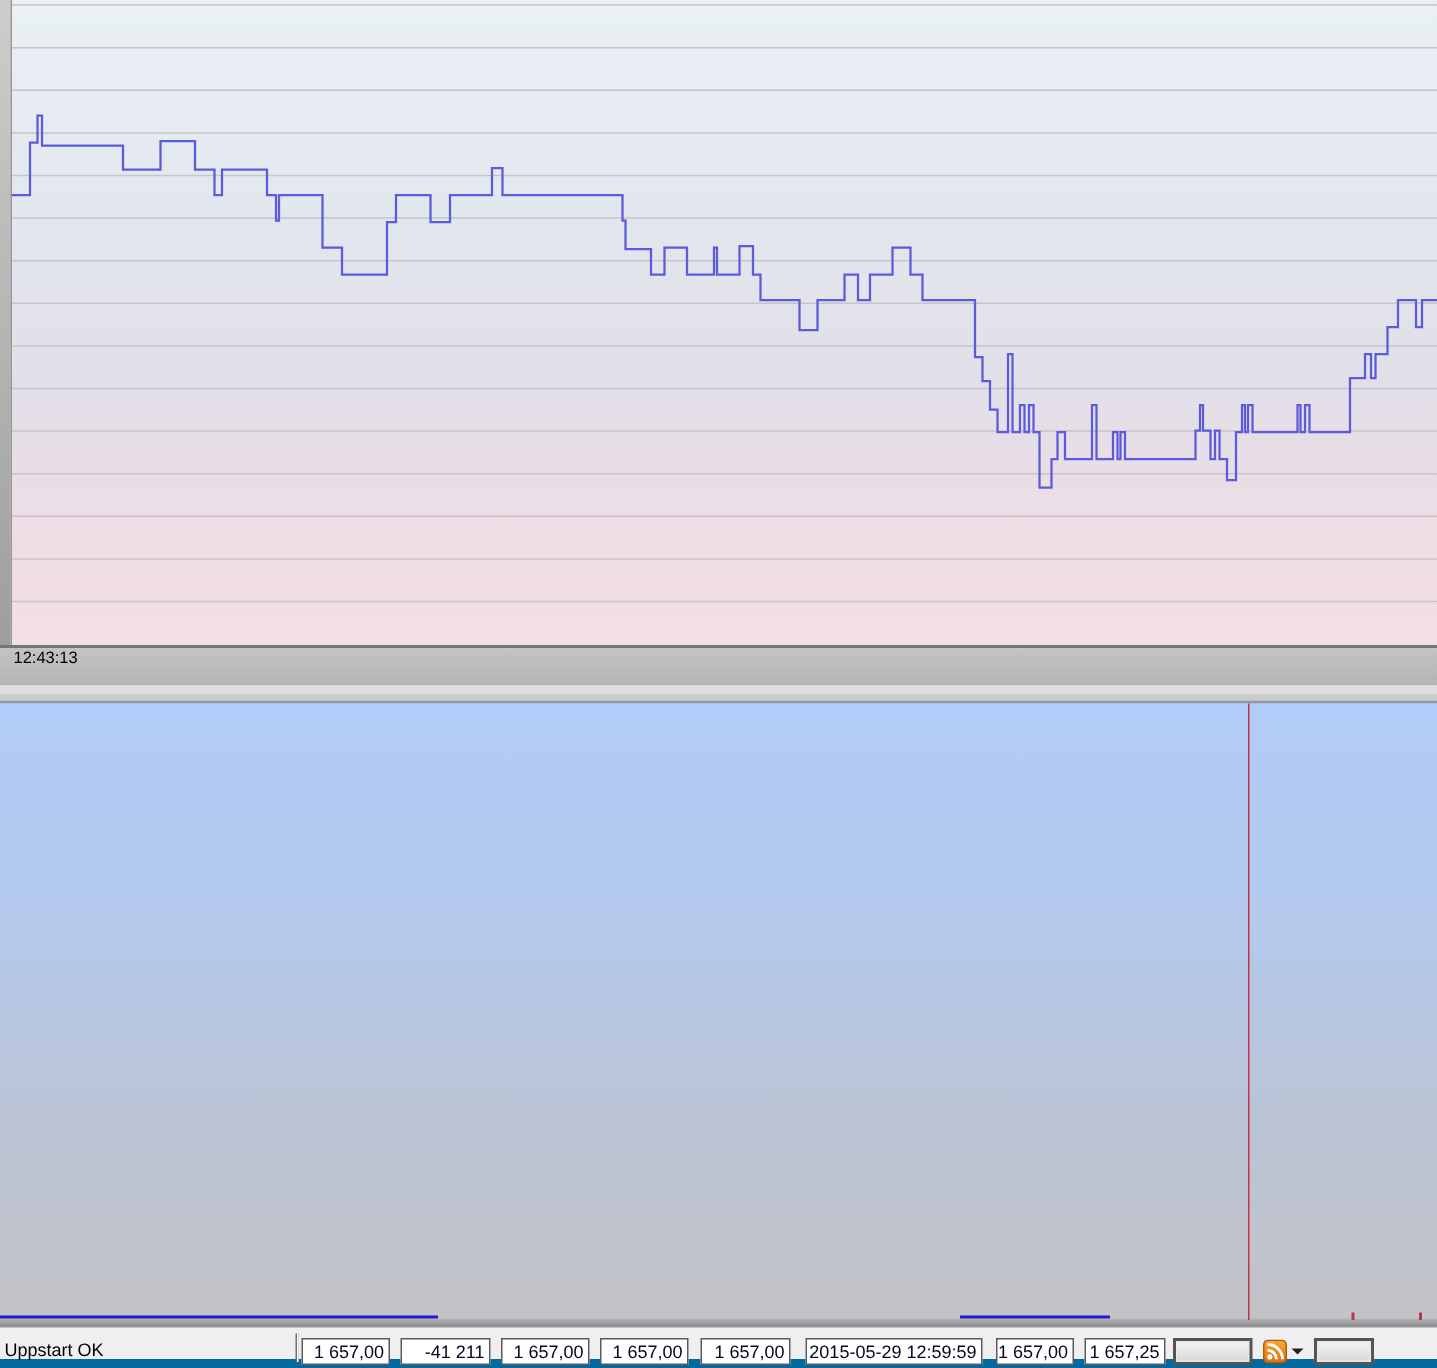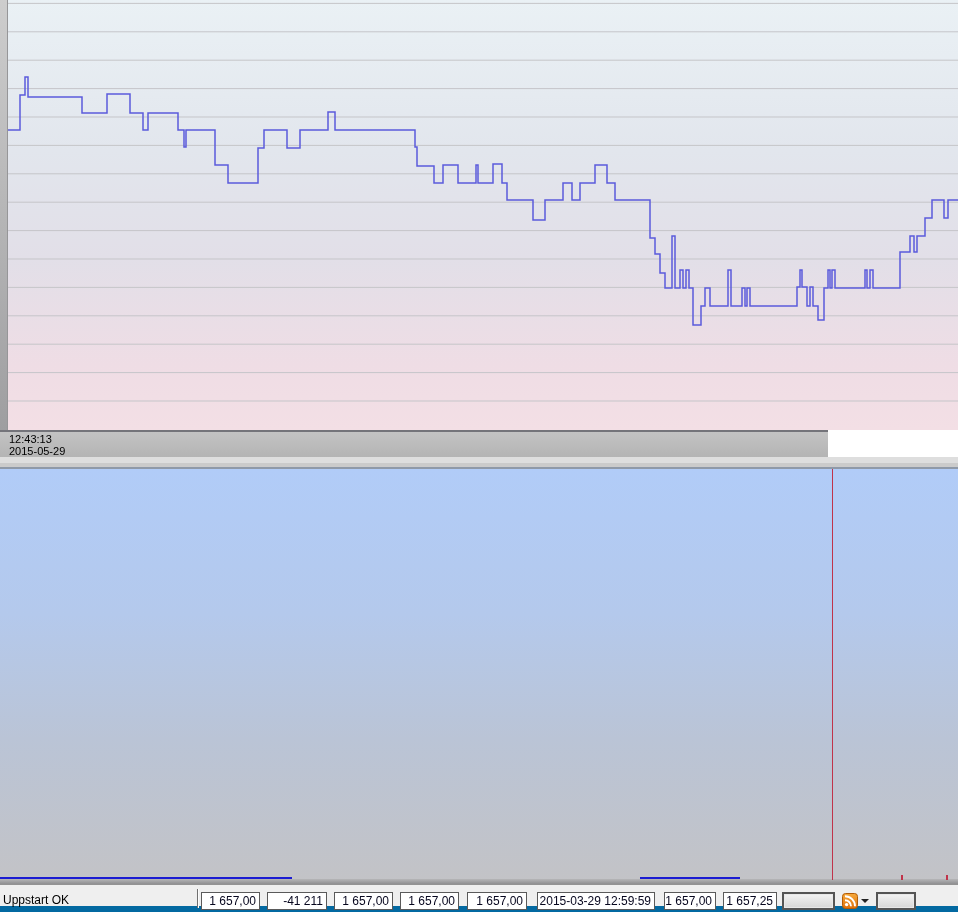--- a/index.html
+++ b/index.html
@@ -6,21 +6,21 @@
   .screen{
     position:relative;width:958px;height:912px;overflow:hidden;
     font-family:"Liberation Sans",sans-serif;
     -webkit-font-smoothing:antialiased;
   }
   
   .top-chart{position:absolute;left:0;top:0;width:958px;height:430px;}
   .top-chart svg{display:block;}
   
   .time-strip{
-    position:absolute;left:0;top:430px;width:828px;height:27px;
+    position:absolute;left:0;top:430px;width:958px;height:27px;
     background:linear-gradient(#c3c3c3,#b4b4b4);
     border-top:2px solid #74747a;box-sizing:border-box;
     color:#000;font-size:11px;line-height:12px;padding:1px 0 0 9px;
   }
   .gap-strip{
     position:absolute;left:0;top:457px;width:958px;height:10px;
     background:linear-gradient(#dedede 0 55%,#cbcbcb 55% 100%);
   }
   
   .bottom-panel{
@@ -105,42 +105,41 @@
           <line x1="8" x2="958" y1="400.9999999999999" y2="400.9999999999999" stroke="#c5c5c9" stroke-width="1"></line>
         </g>
       <path id="price-line" fill="none" stroke-width="1.5" d="M0,130 H20 V95 H25 V77 H28 V97 H82 V113 H107 V94 H130 V113 H143 V130 H148 V113 H178 V130 H184 V147 H186 V130 H215 V165 H228 V183 H258 V148 H264 V130 H287 V148 H300 V130 H328 V112 H335 V130 H415 V147 H417 V166 H434 V183 H443 V165 H458 V183 H476 V165 H478 V183 H493 V164 H502 V183 H507 V200 H533 V220 H545 V200 H563 V183 H572 V200 H580 V183 H595 V165 H607 V183 H615 V200 H648 V200 H650 V238 H655 V254 H660 V273 H665 V288 H672 V236 H675 V288 H680 V270 H683 V288 H686 V270 H689 V288 H693 V325 H701 V306 H705 V288 H710 V306 H728 V270 H731 V306 H742 V288 H745 V306 H747 V288 H750 V306 H797 V287 H800 V270 H802 V287 H807 V306 H810 V287 H813 V306 H818 V320 H824 V288 H828 V270 H830 V288 H832 V270 H835 V288 H865 V270 H867 V288 H870 V270 H873 V288 H900 V252 H910 V236 H914 V252 H917 V236 H925 V218 H932 V200 H944 V218 H948 V200 H958 V200 H958" stroke="#5b5bdb"></path>
       <rect x="0" y="0" width="7" height="430" fill="url(#stripGrad)"></rect>
       <line x1="7.5" y1="0" x2="7.5" y2="430" stroke="#969698" stroke-width="1"></line>
     </svg>
   </div>
 
   <div class="time-strip">
     <div>12:43:13</div>
-    <div>2015-05-29</div>
   </div>
   <div class="gap-strip"></div>
 
   <div class="bottom-panel" id="bottom-panel">
     <div class="panel-bottom-edge"></div>
   <div class="cursor-line" style="left: 832px; background: rgb(192, 51, 74);"></div>
       <div class="activity-seg" style="left: 0px; width: 292px; background: rgb(28, 28, 210);"></div>
       <div class="activity-seg" style="left: 640px; width: 100px; background: rgb(28, 28, 210);"></div>
       <div class="red-tick" style="left: 901px; background: rgb(192, 51, 74);"></div>
       <div class="red-tick" style="left: 946px; background: rgb(192, 51, 74);"></div>
     </div>
 
   <div class="status-bar">
     <span class="sb-msg">Uppstart OK</span>
     <span class="sb-sep"></span>
     <span class="sb-box sb1">1 657,00</span>
     <span class="sb-box sb2">-41 211</span>
     <span class="sb-box sb3">1 657,00</span>
     <span class="sb-box sb4">1 657,00</span>
     <span class="sb-box sb5">1 657,00</span>
-    <span class="sb-box sb6">2015-03-29 12:59:59</span>
+    <span class="sb-box sb6">2015-05-29 12:59:59</span>
     <span class="sb-box sb7">1 657,00</span>
     <span class="sb-box sb8">1 657,25</span>
     <span class="sb-gray gray1"></span>
     <span class="rss-wrap">
       <svg width="16" height="16" viewBox="0 0 16 16">
         <defs>
           <linearGradient id="rssGrad" x1="0" y1="0" x2="0" y2="1">
             <stop offset="0" stop-color="#f6a93b"></stop>
             <stop offset="1" stop-color="#de700a"></stop>
           </linearGradient>

